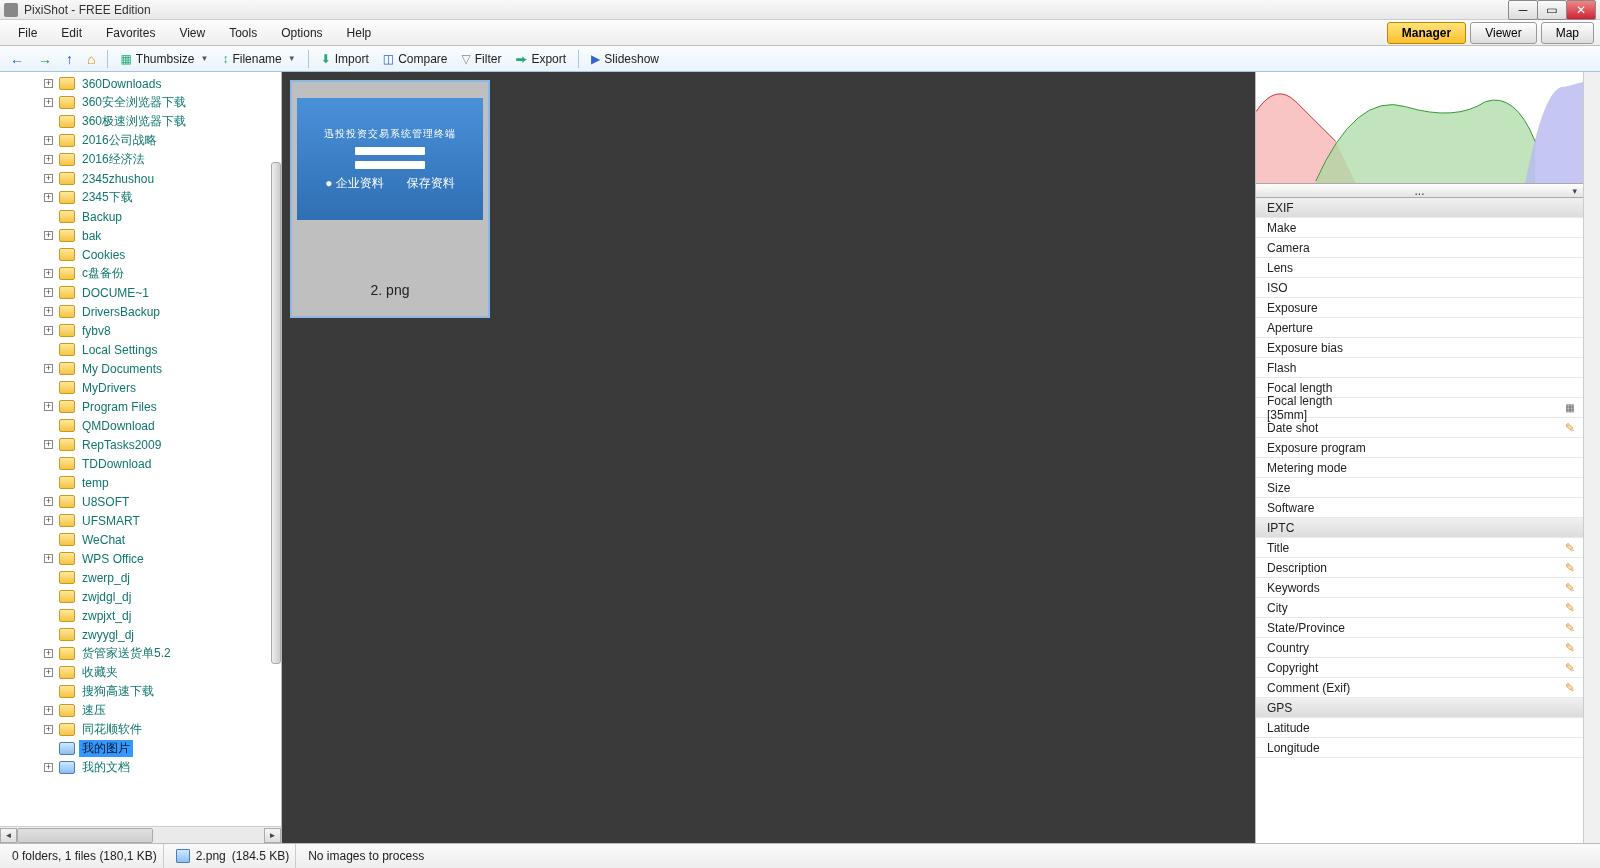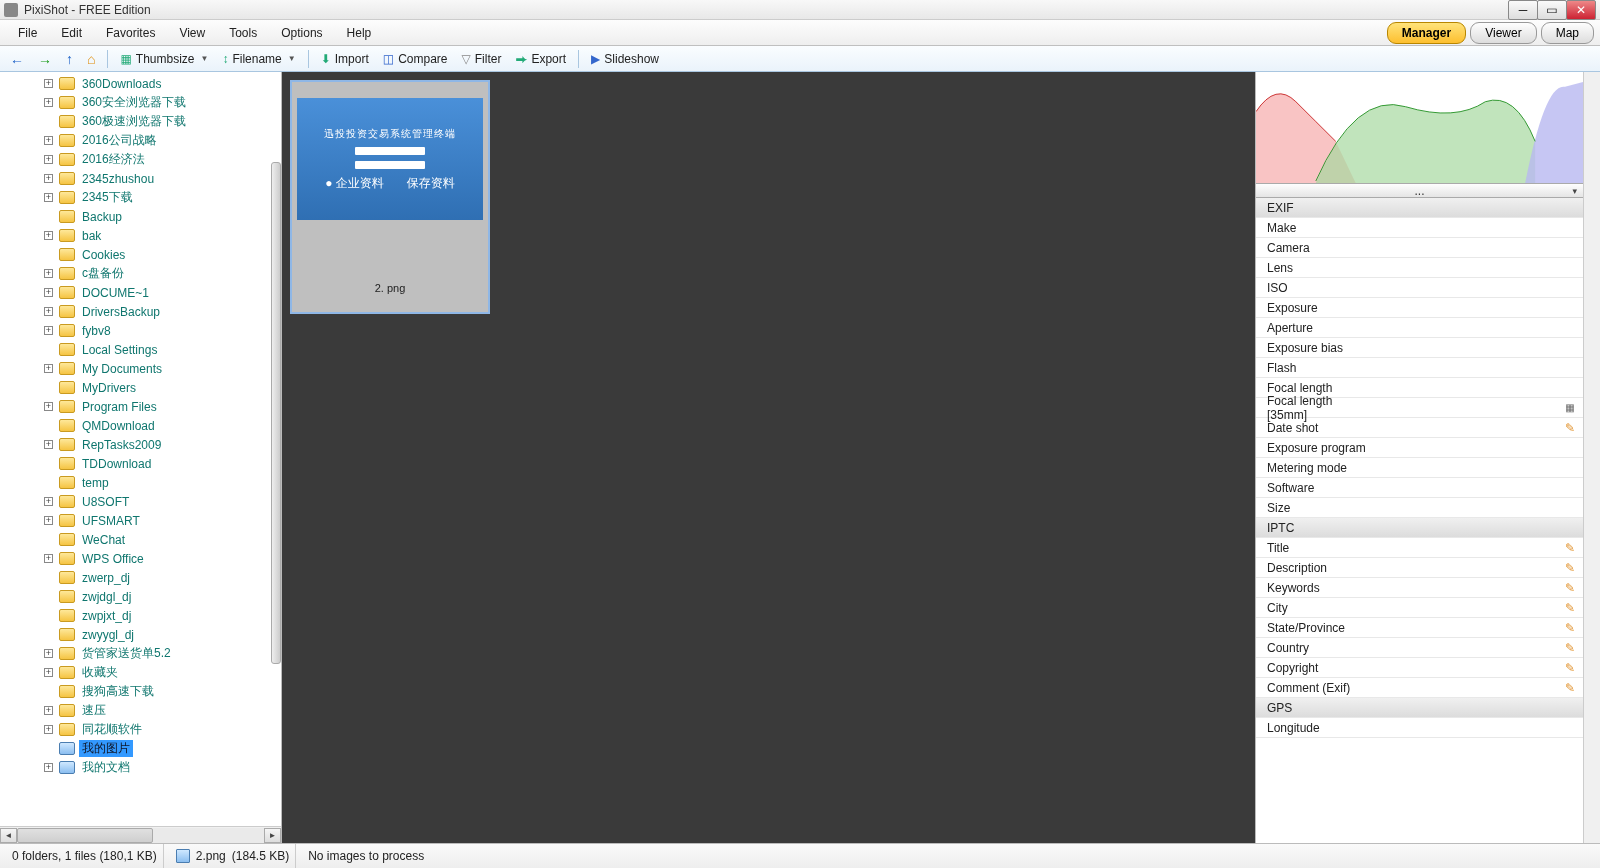--- a/index.html
+++ b/index.html
@@ -6,21 +6,21 @@
 body { width:1600px; height:868px; overflow:hidden; background:#fff; display:flex; flex-direction:column; }
 .titlebar { height:20px; background:linear-gradient(#f8f8f8,#e8e8e8); display:flex; align-items:center; padding:0 4px; gap:6px; border-bottom:1px solid #ccc; }
 .titlebar .app-icon { width:14px; height:14px; background:#888; border-radius:2px; }
 .titlebar .title { color:#333; }
 .win-btns { margin-left:auto; display:flex; }
 .win-btn { width:30px; height:20px; display:flex; align-items:center; justify-content:center; border:1px solid #888; border-radius:2px; margin-left:-1px; background:linear-gradient(#fafafa,#ddd); cursor:default; }
 .win-btn.close { background:linear-gradient(#e88,#c23); color:#fff; }
 .menubar { height:26px; background:linear-gradient(#fdfdfd,#eee); border-bottom:1px solid #bfbfbf; display:flex; align-items:center; padding:0 6px; }
 .menu-item { padding:4px 12px; cursor:default; color:#222; }
 .mode-tabs { margin-left:auto; display:flex; gap:4px; }
-.mode-tab { padding:3px 14px; border:1px solid #999; border-radius:9px; background:linear-gradient(#fefefe,#ddd); cursor:default; }
+.mode-tab { padding:3px 14px; border:1px solid #999; border-radius:3px; background:linear-gradient(#fefefe,#ddd); cursor:default; }
 .mode-tab.active { background:linear-gradient(#ffe37a,#fdbf2f); border-color:#b88600; font-weight:bold; }
 .toolbar { height:26px; background:linear-gradient(#fafdff,#eaf3fb); border-bottom:1px solid #a9c6e0; display:flex; align-items:center; padding:0 4px; gap:2px; }
 .tool-btn { display:flex; align-items:center; gap:4px; padding:2px 6px; cursor:default; color:#222; border-radius:3px; }
 .tool-sep { width:1px; height:18px; background:#a9c6e0; margin:0 4px; }
 .nav-arrow { font-size:14px; font-weight:bold; }
 .arrow-blue { color:#1a5fc7; }
 .arrow-green { color:#169a16; }
 .home-icon { color:#e09010; }
 .dd-caret { font-size:8px; color:#555; margin-left:2px; }
 .main { flex:1; display:flex; min-height:0; border-bottom:1px solid #bbb; }
@@ -38,21 +38,21 @@
 .hscroll .thumb { position:absolute; left:0; width:55%; height:100%; background:linear-gradient(#e0e0e0,#cfcfcf); border:1px solid #aaa; border-radius:2px; }
 .hscroll .sbtn { width:17px; height:15px; background:linear-gradient(#f5f5f5,#ddd); border:1px solid #aaa; display:flex; align-items:center; justify-content:center; font-size:8px; color:#444;}
 .side-handle { position:absolute; right:0; top:90px; width:10px; height:500px; }
 .side-handle::before { content:""; position:absolute; right:0; top:0; width:8px; height:100%; background:linear-gradient(to right,#eee,#ccc); border:1px solid #aaa; border-radius:3px; }
 .viewer { flex:1; background:#3a3a3a; position:relative; padding:8px; }
 .thumb-card { width:200px; background:#bfbfbf; border:2px solid #8fb7e6; padding:16px; display:flex; flex-direction:column; align-items:center; gap:4px; }
 .thumb-img { width:186px; height:122px; background:linear-gradient(#4a90d9,#2f6fb3); display:flex; flex-direction:column; align-items:center; justify-content:center; color:#fff; font-size:10px; gap:6px; position:relative;}
 .thumb-img .line { width:70px; height:8px; background:#fff; border-radius:1px; }
 .thumb-img .cntxt { font-size:10px; letter-spacing:1px; }
 .thumb-img .subbtns { display:flex; gap:23px; font-size:8px; }
-.thumb-label { font-size:11px; color:#222; padding:4px 0 2px; }
+.thumb-label { font-size:14px; color:#222; padding:4px 0 2px; }
 .right-pane { width:328px; display:flex; flex-direction:column; border-left:1px solid #bbb; background:#fff; }
 .histogram { height:112px; border-bottom:1px solid #aaa; position:relative; }
 .histogram svg { width:100%; height:100%; }
 .histo-dd { height:14px; border-bottom:1px solid #aaa; background:linear-gradient(#fefefe,#e5e5e5); display:flex; align-items:center; justify-content:center; font-size:11px; color:#333; position:relative;}
 .histo-dd::after { content:"▾"; position:absolute; right:6px; font-size:9px; color:#444;}
 .meta-list { flex:1; overflow:auto; }
 .meta-row { height:20px; display:flex; align-items:center; border-bottom:1px solid #e8e8e8; }
 .meta-row.header { background:linear-gradient(#f0f0f0,#dcdcdc); font-weight:normal; color:#222; }
 .meta-label { width:118px; padding-left:11px; color:#222; }
 .meta-val { flex:1; }
@@ -425,25 +425,25 @@
         </div>
         <div class="meta-row">
           <div class="meta-label">Exposure program</div>
           <div class="meta-val"></div>
         </div>
         <div class="meta-row">
           <div class="meta-label">Metering mode</div>
           <div class="meta-val"></div>
         </div>
         <div class="meta-row">
+          <div class="meta-label">Size</div>
+          <div class="meta-val"></div>
+        </div>
+        <div class="meta-row">
           <div class="meta-label">Software</div>
-          <div class="meta-val"></div>
-        </div>
-        <div class="meta-row">
-          <div class="meta-label">Size</div>
           <div class="meta-val"></div>
         </div>
         <div class="meta-row header">
           <div class="meta-label">IPTC</div>
           <div class="meta-val"></div>
         </div>
         <div class="meta-row">
           <div class="meta-label">Title</div>
           <div class="meta-val"></div>
           <div class="meta-edit pencil-icon"></div>
@@ -478,20 +478,24 @@
           <div class="meta-val"></div>
           <div class="meta-edit pencil-icon"></div>
         </div>
         <div class="meta-row">
           <div class="meta-label">Comment (Exif)</div>
           <div class="meta-val"></div>
           <div class="meta-edit pencil-icon"></div>
         </div>
         <div class="meta-row header">
           <div class="meta-label">GPS</div>
+          <div class="meta-val"></div>
+        </div>
+        <div class="meta-row">
+          <div class="meta-label">Latitude</div>
           <div class="meta-val"></div>
         </div>
         <div class="meta-row">
           <div class="meta-label">Longitude</div>
           <div class="meta-val"></div>
         </div>
       </div>
   </div>
   <div class="scrollbar-v"></div>
 </div>

